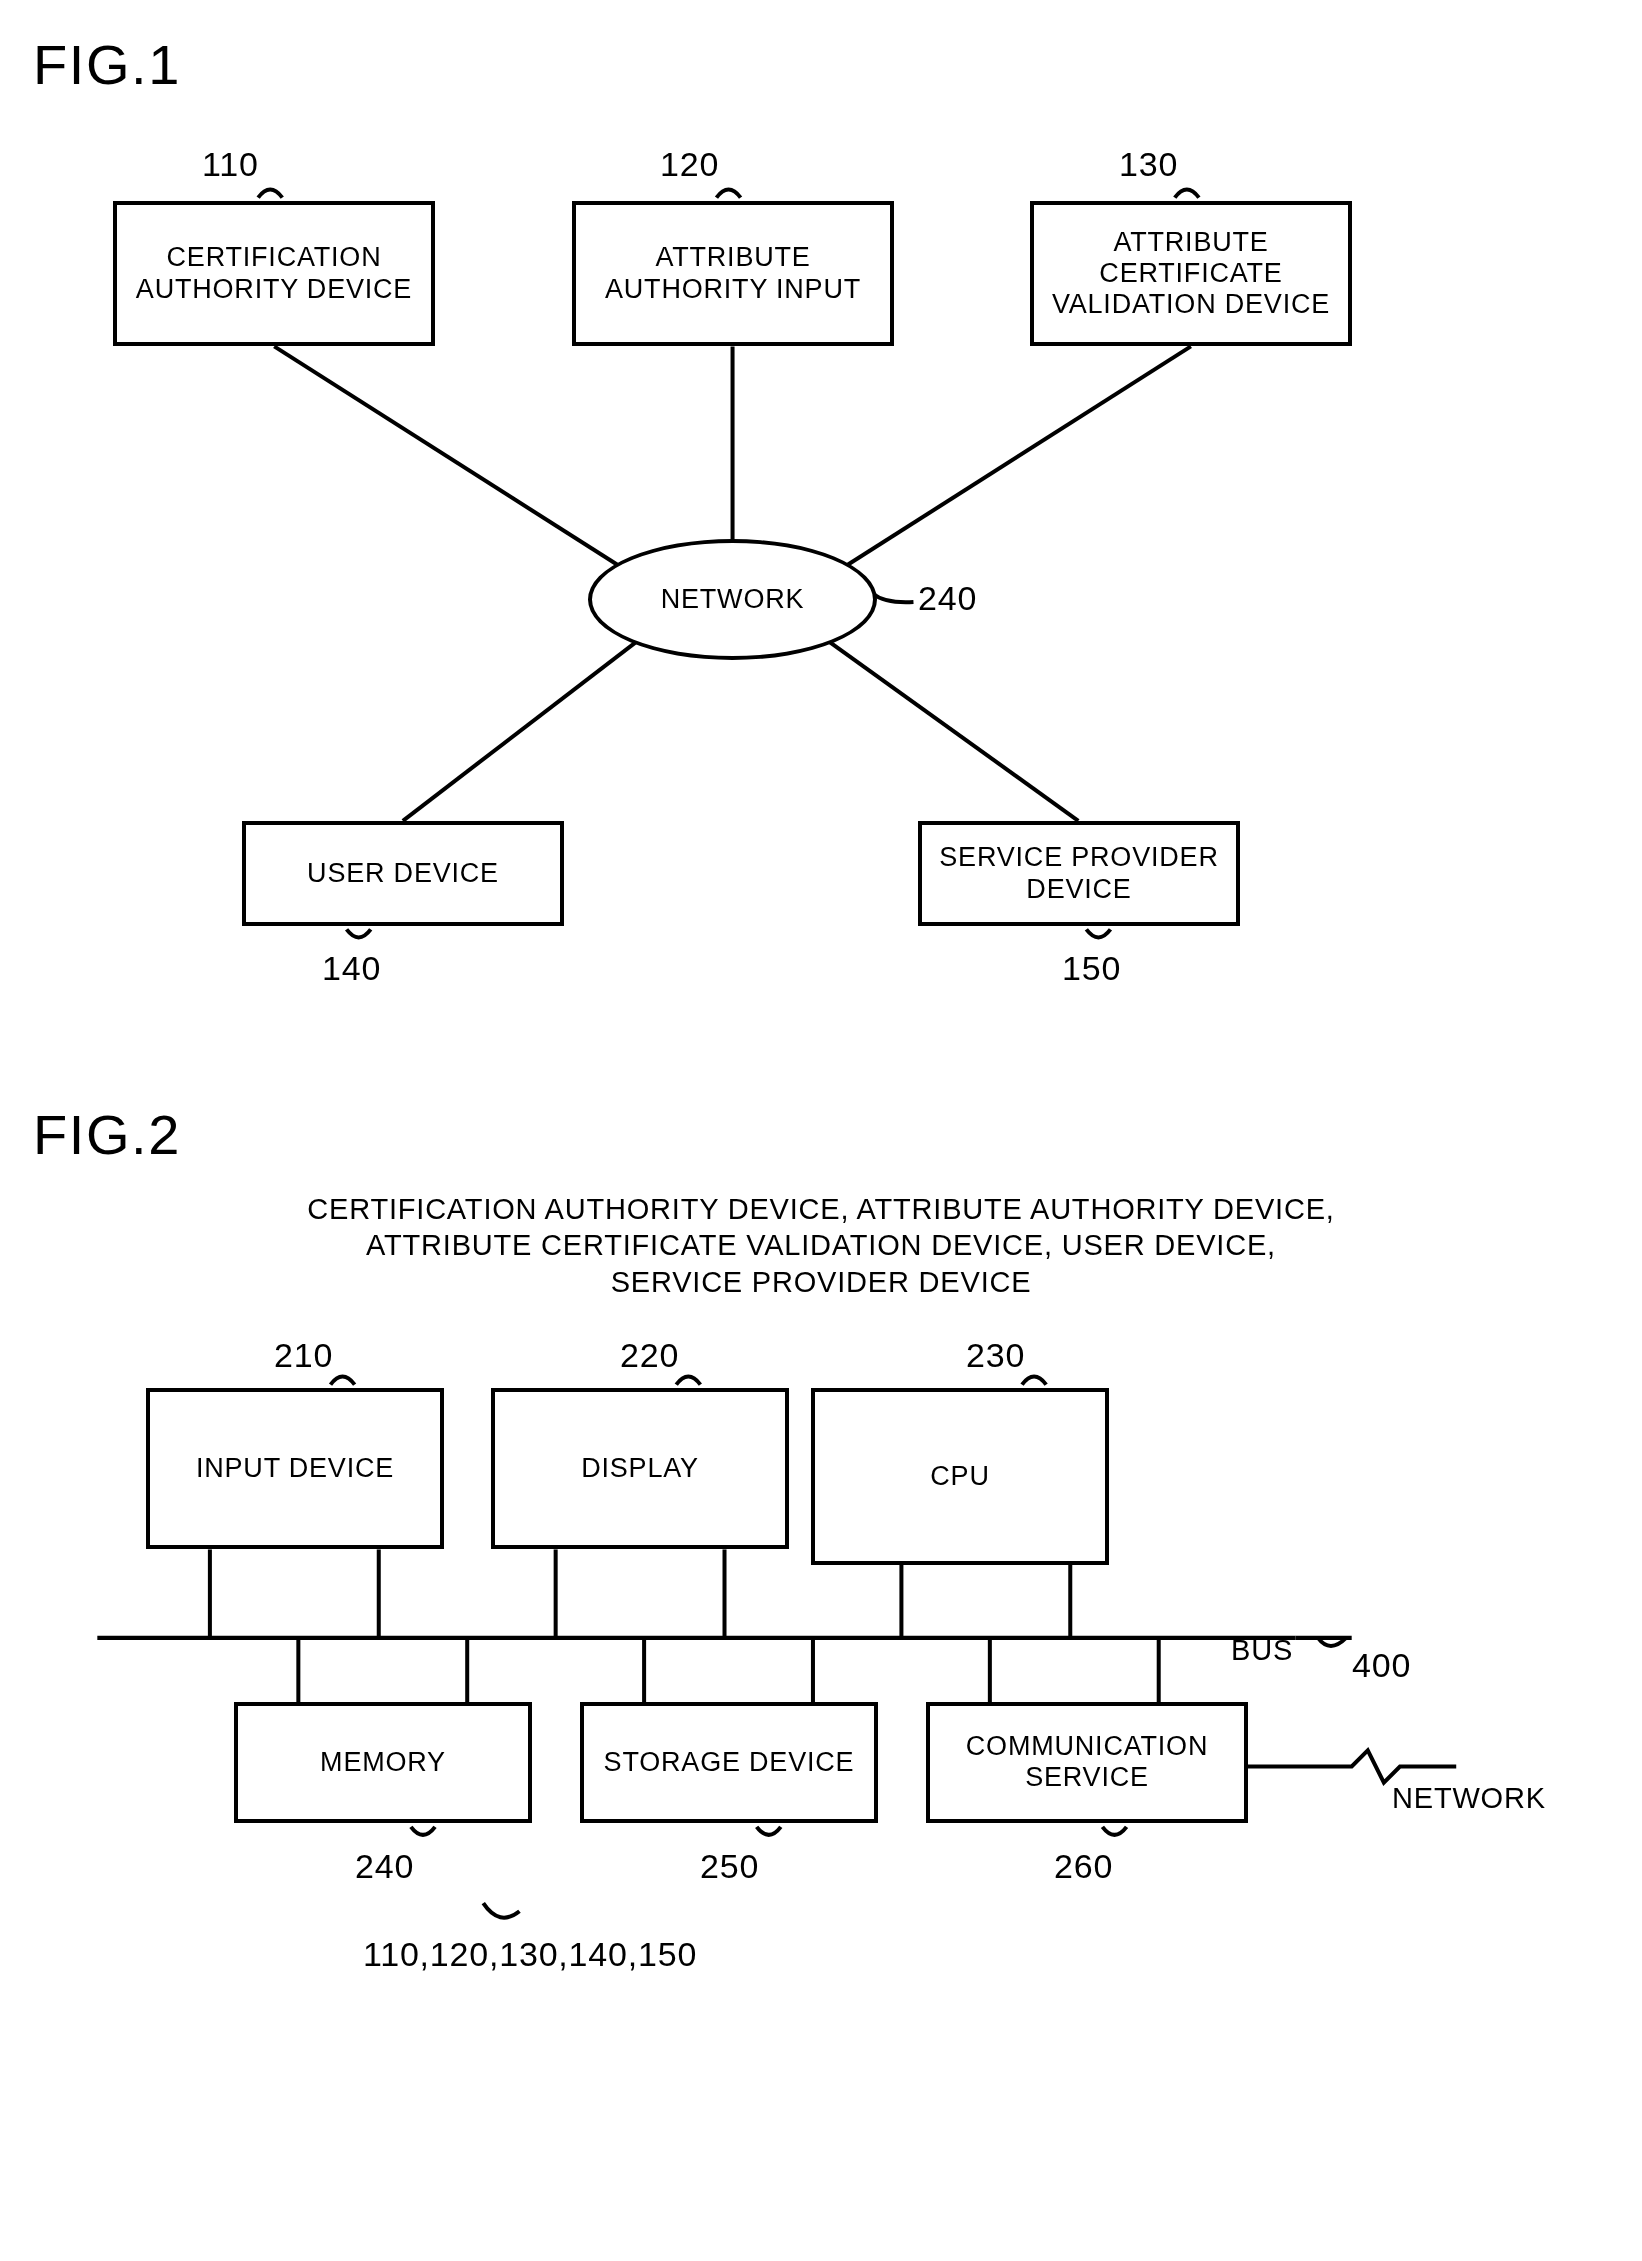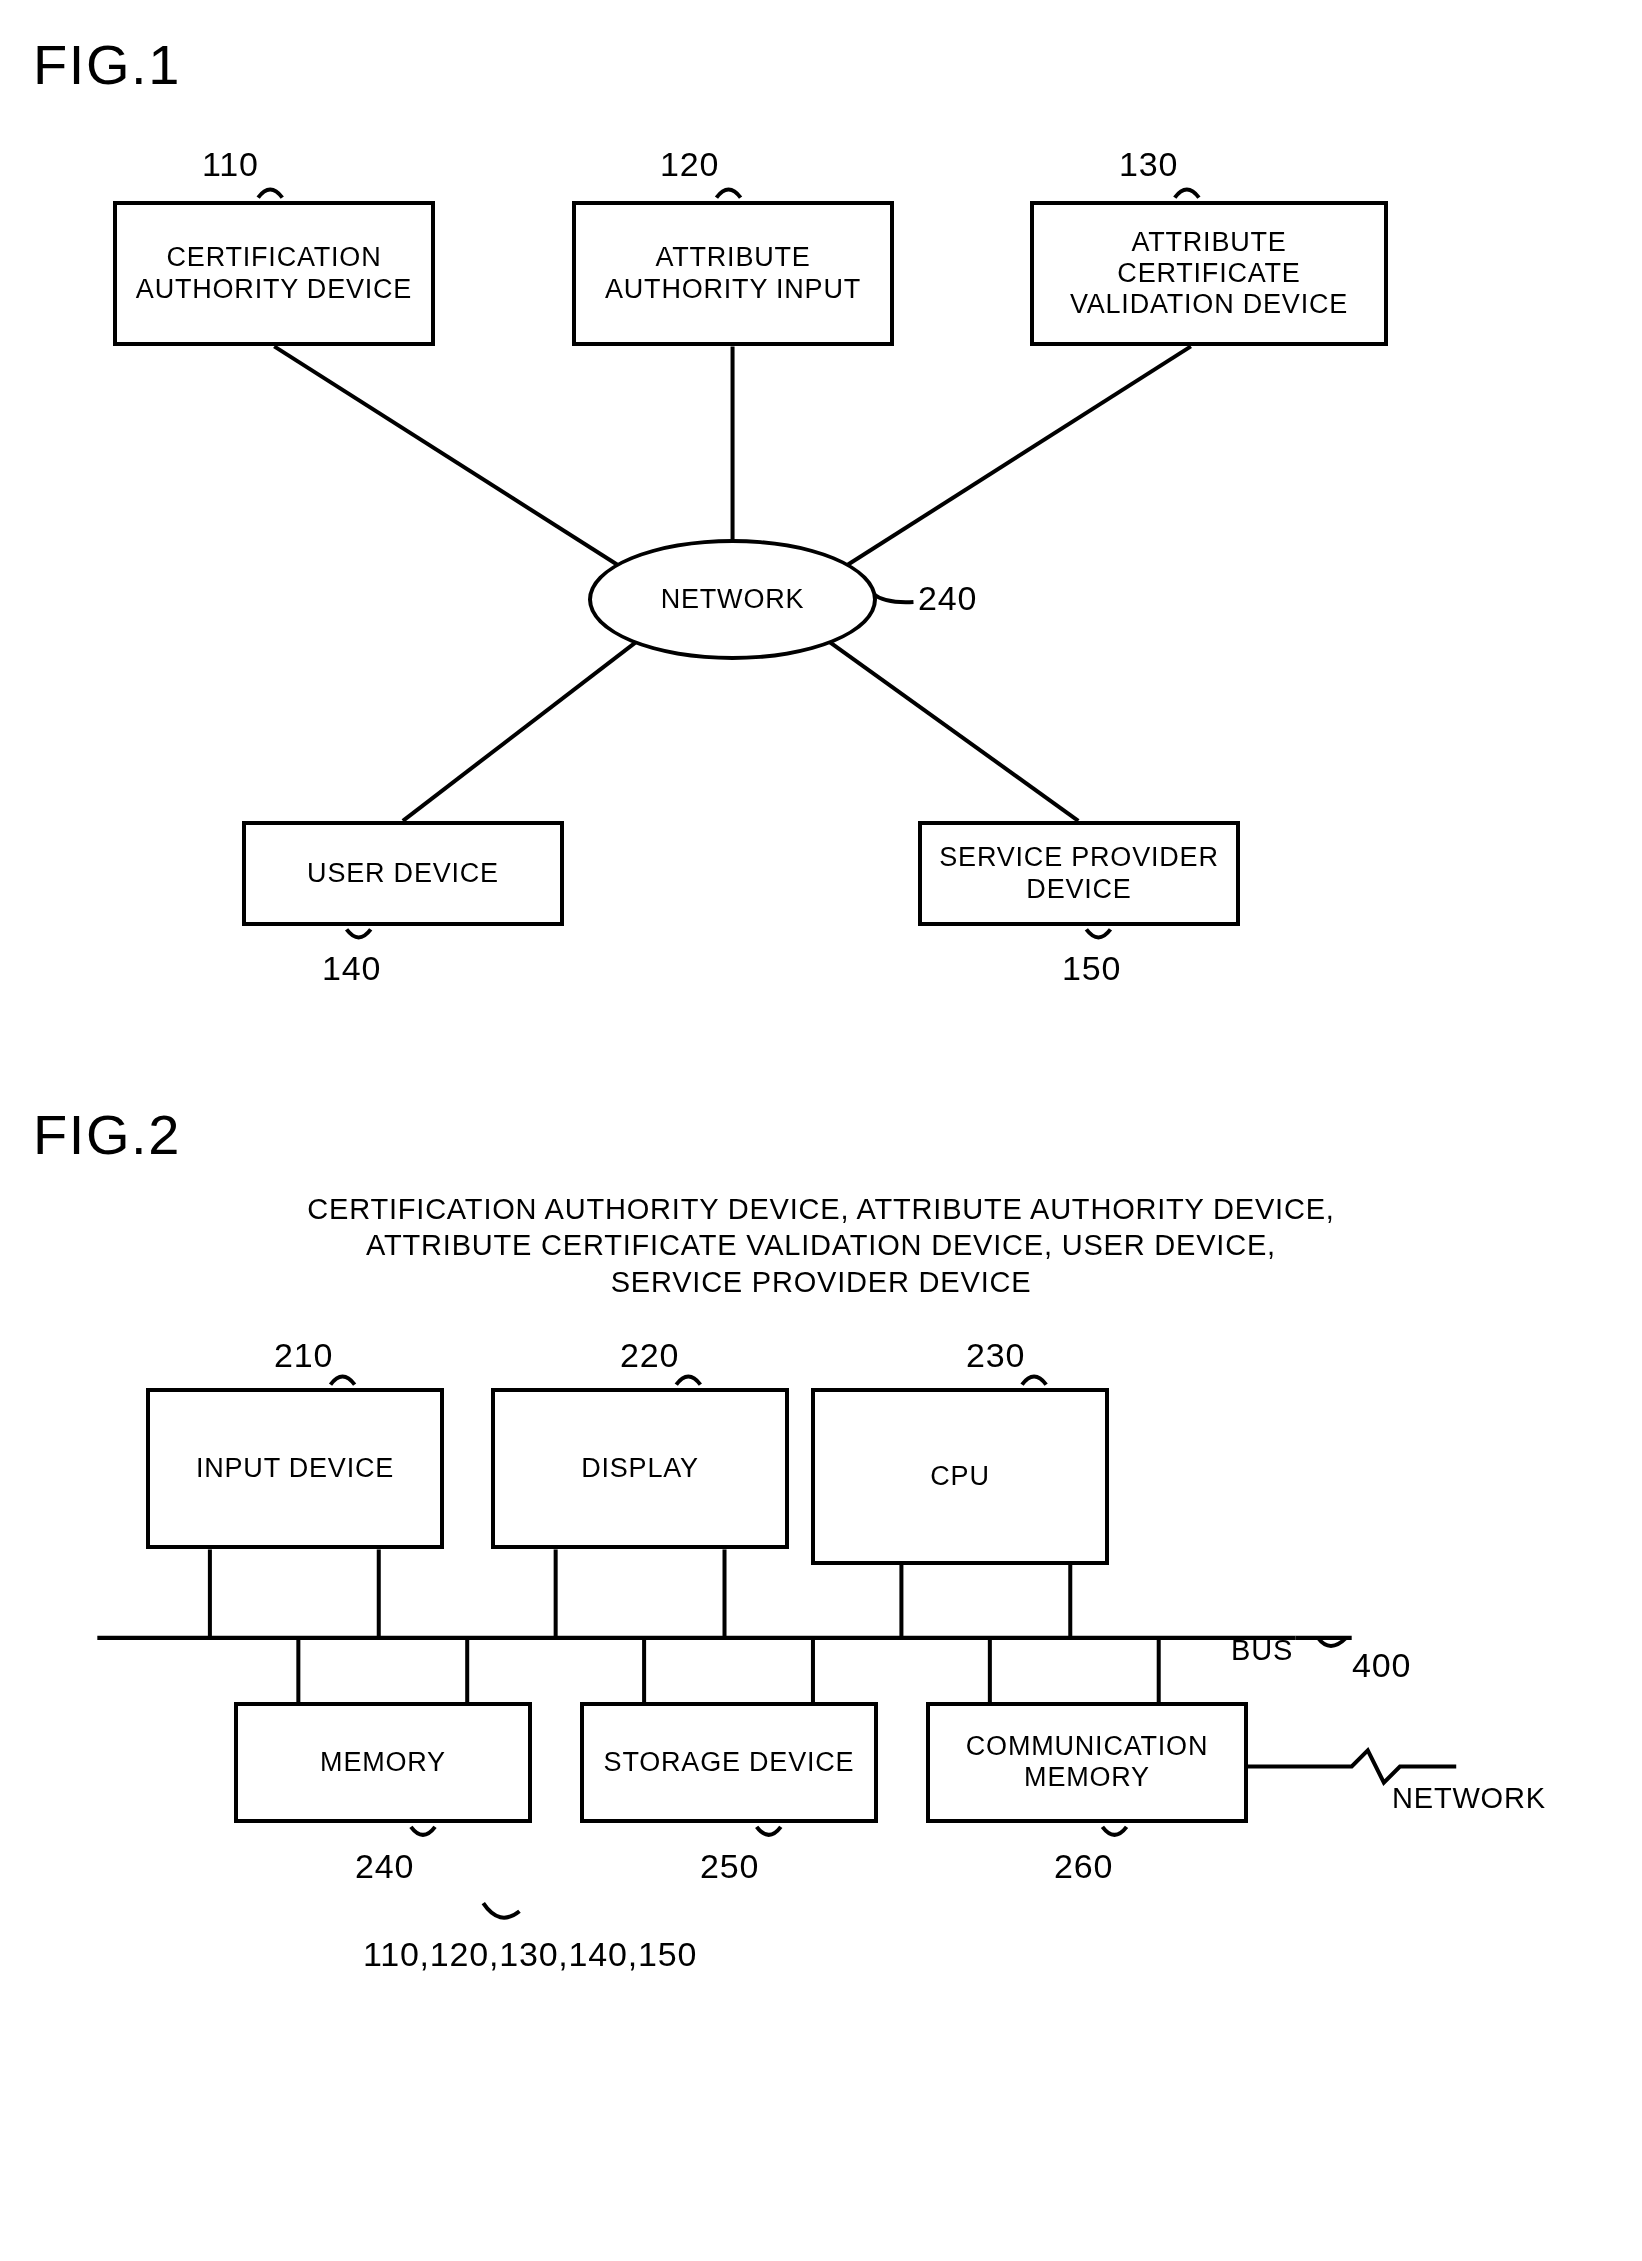--- a/index.html
+++ b/index.html
@@ -104,21 +104,21 @@
     <div class="box" style="left:80px; top:80px; width:322px; height:145px;">
       <span>CERTIFICATION AUTHORITY DEVICE</span>
     </div>
     <div class="ref" style="left:169px; top:24px;">110</div>
 
     <div class="box" style="left:539px; top:80px; width:322px; height:145px;">
       <span>ATTRIBUTE AUTHORITY INPUT</span>
     </div>
     <div class="ref" style="left:627px; top:24px;">120</div>
 
-    <div class="box" style="left:997px; top:80px; width:358px; height:145px;">
+    <div class="box" style="left:997px; top:80px; width:322px; height:145px;">
       <span>ATTRIBUTE CERTIFICATE VALIDATION DEVICE</span>
     </div>
     <div class="ref" style="left:1086px; top:24px;">130</div>
 
     <div class="ellipse" style="left:555px; top:418px; width:289px; height:121px;">
       <span>NETWORK</span>
     </div>
     <div class="ref" style="left:885px; top:458px;">240</div>
 
     <div class="box" style="left:209px; top:700px; width:322px; height:105px;">
@@ -203,21 +203,21 @@
       <span>MEMORY</span>
     </div>
     <div class="ref" style="left:322px; top:539px;">240</div>
 
     <div class="box" style="left:547px; top:394px; width:298px; height:121px;">
       <span>STORAGE DEVICE</span>
     </div>
     <div class="ref" style="left:667px; top:539px;">250</div>
 
     <div class="box" style="left:893px; top:394px; width:322px; height:121px;">
-      <span>COMMUNICATION MEMORY</span>
+      <span>COMMUNICATION SERVICE</span>
     </div>
     <div class="ref" style="left:1021px; top:539px;">260</div>
 
     <div class="ref" style="left:1359px; top:474px; font-size:29px;">NETWORK</div>
 
     <div class="ref" style="left:330px; top:627px;text-align:center;">110,120,130,140,150</div>
 
   </div>
 </div>
 

